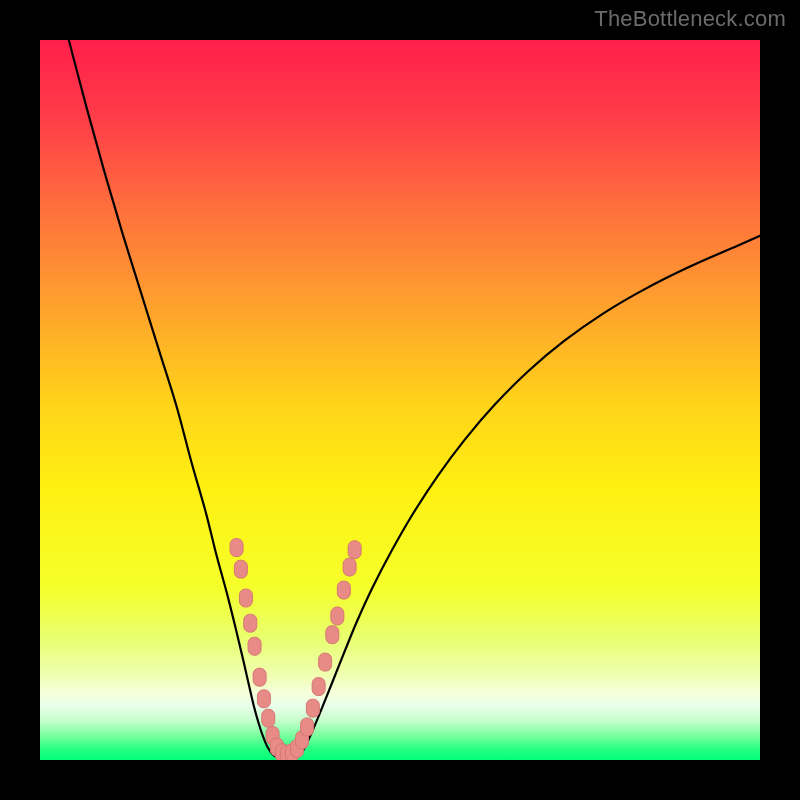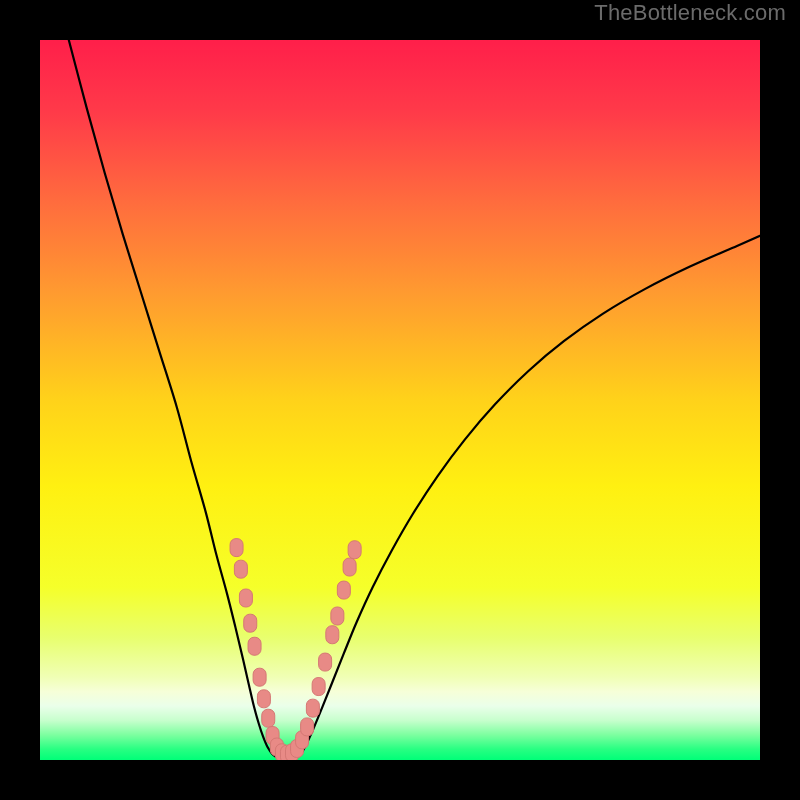--- a/index.html
+++ b/index.html
@@ -24,21 +24,21 @@
     width: 720px;
     height: 720px;
     overflow: hidden;
   }
   .gradient {
     position: absolute;
     inset: 0;
   }
   .watermark {
     position: absolute;
-    top: 0;
+    top: 6px;
     right: 14px;
     color: #6b6b6b;
     font-size: 22px;
     font-weight: 500;
     letter-spacing: 0.2px;
     user-select: none;
   }
   svg.curve {
     position: absolute;
     inset: 0;

